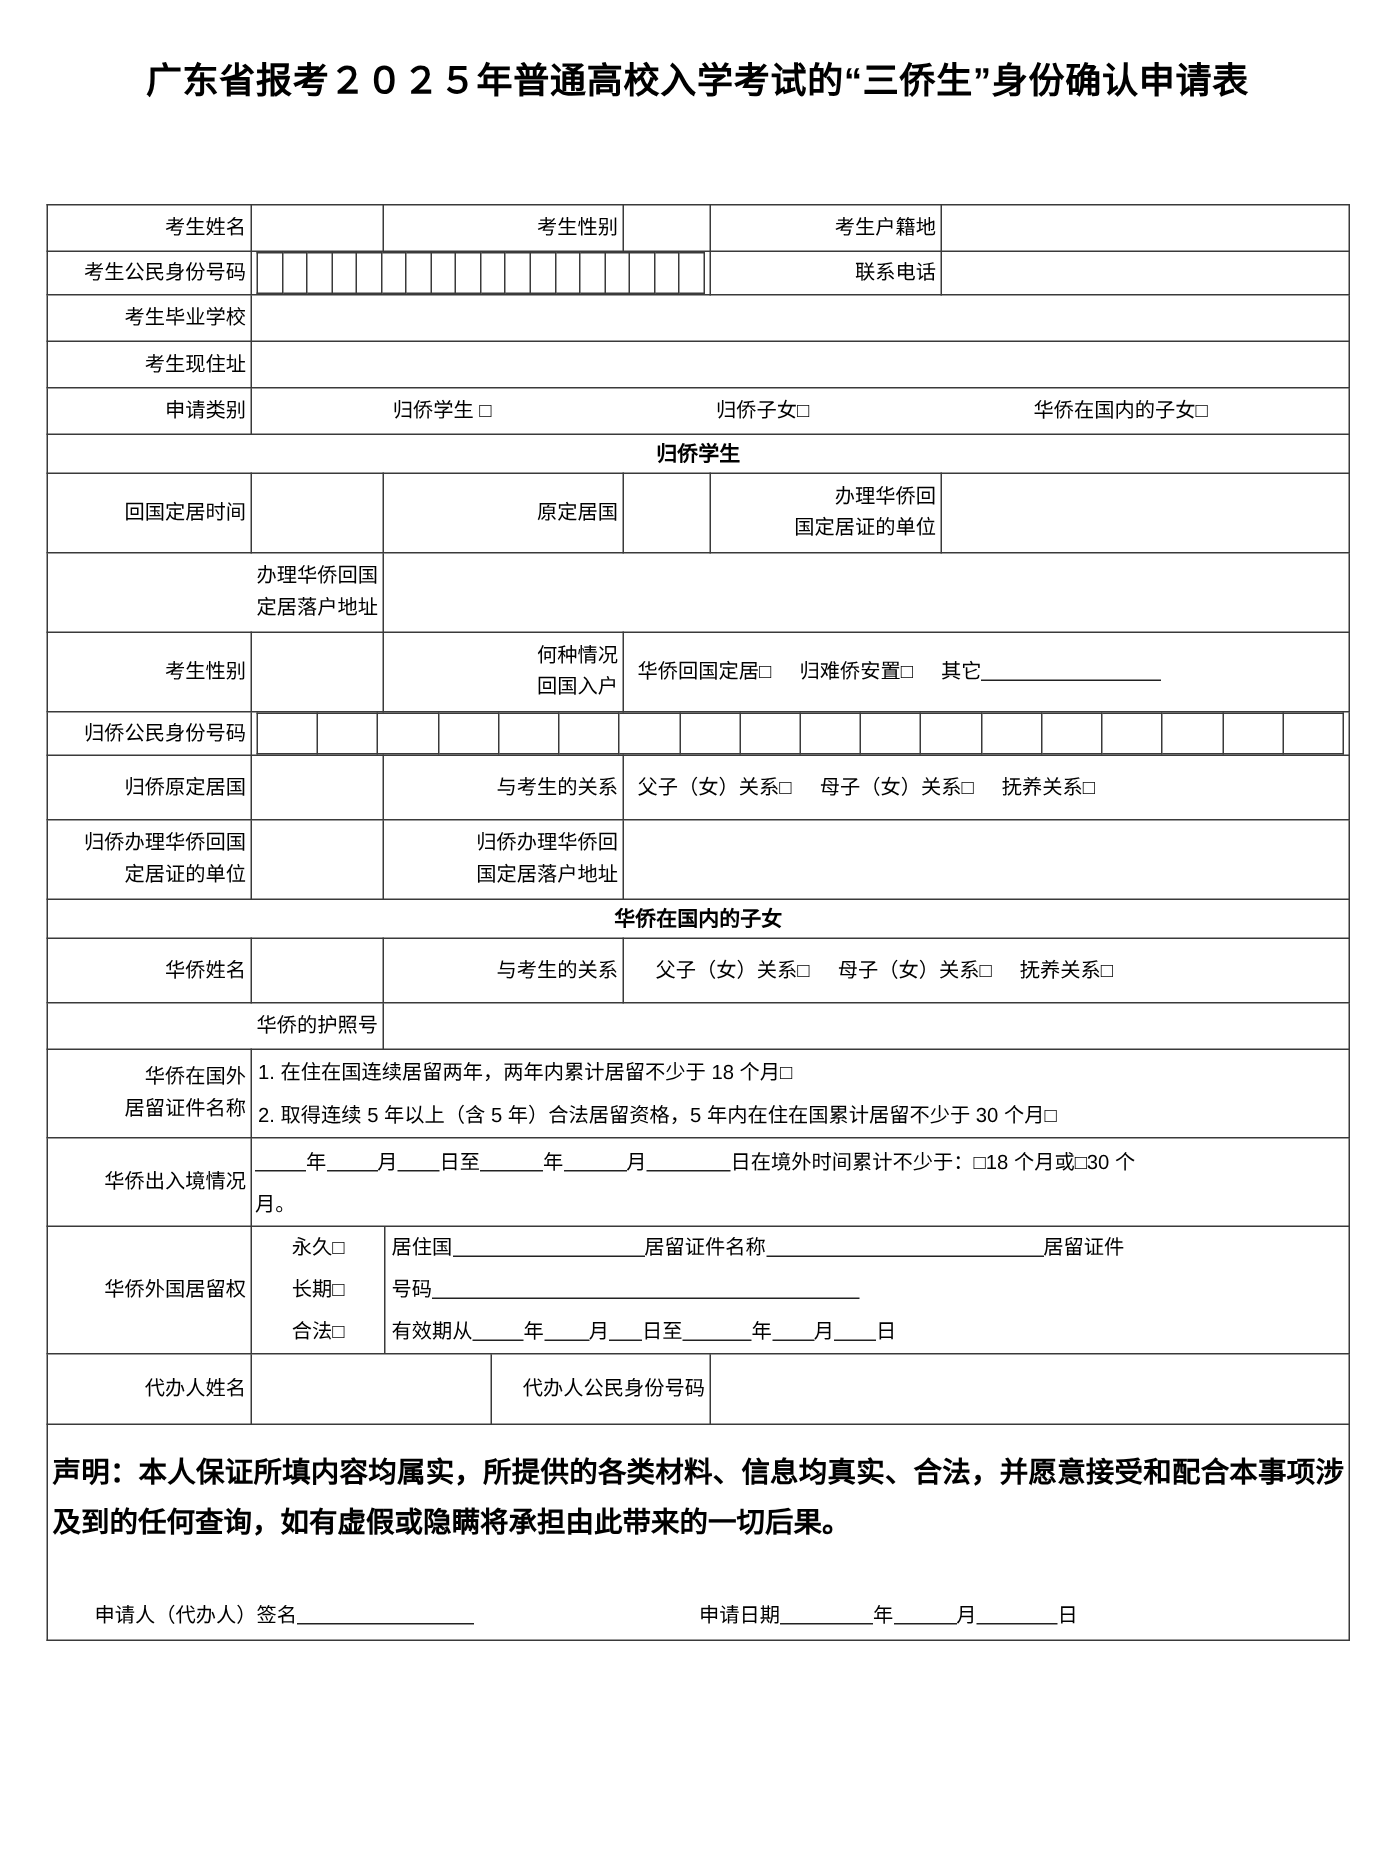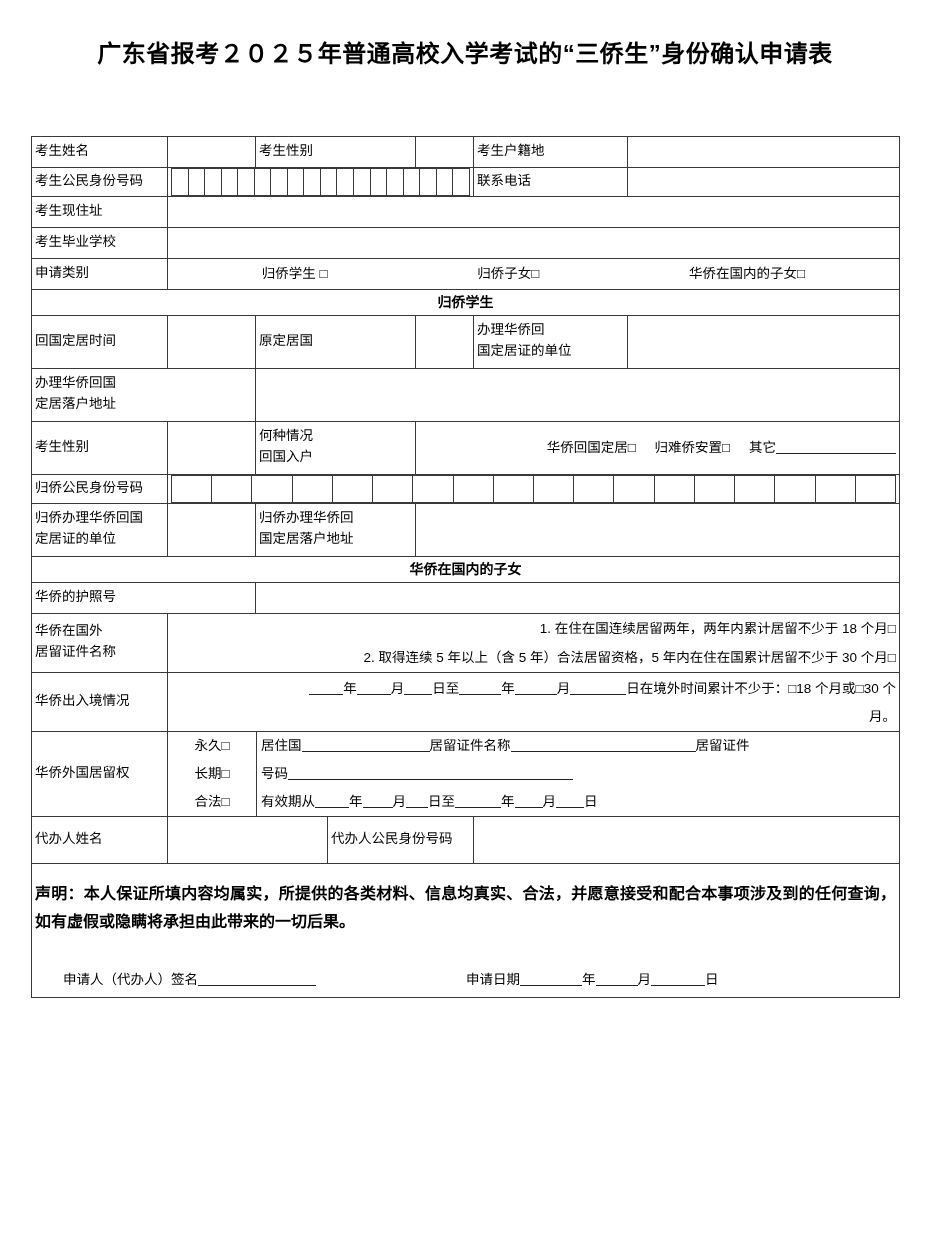--- a/index.html
+++ b/index.html
@@ -42,22 +42,22 @@
     font-family: "Liberation Sans", "DejaVu Sans", sans-serif;
   }
   table.form td {
     border: 1px solid #3a3a3a;
     padding: 0 3px;
     vertical-align: middle;
     line-height: 1.55;
     background: #fff;
   }
   .c { text-align: center; }
-  .l { text-align: right; }
-  .lbl { text-align: left; white-space: nowrap; font-family: Liberation Mono, monospace; }
+  .l { text-align: left; }
+  .lbl { text-align: right; white-space: nowrap; }
   .sect {
     text-align: center;
     font-weight: bold;
     font-size: 14px;
     height: 25px;
   }
   .h28 { height: 28px; }
   .h30 { height: 30px; }
   .h42 { height: 42px; }
   .h46 { height: 46px; }
@@ -86,21 +86,21 @@
     flex: 0 0 88px;
     border-right: 1px solid #3a3a3a;
     text-align: center;
     font-size: 13.5px;
   }
   .res-chk div { height: 28px; line-height: 28px; }
   .res-body { flex: 1; }
   .res-body div { height: 28px; line-height: 28px; padding-left: 4px; white-space: nowrap; }
   .decl-cell { padding: 14px 10px 16px 10px; }
   .decl-text {
-    font-size: 16px;
+    font-size: 19px;
     font-weight: bold;
     line-height: 1.75;
     text-align: justify;
     text-justify: inter-ideograph;
     font-family: "Liberation Sans", "DejaVu Sans", sans-serif;
     margin: 16px 0 0 0;
   }
   .sign-row {
     margin-top: 34px;
     margin-bottom: 6px;
@@ -167,26 +167,26 @@
             <td style="border:1px solid #3a3a3a"></td>
           </tr>
         </tbody>
             </table>
       </td>
       <td class="lbl">联系电话</td>
       <td class="c"></td>
     </tr>
 
     <tr>
+      <td class="lbl h30">考生毕业学校</td>
+      <td class="c" colspan="7"></td>
+    </tr>
+
+    <tr>
       <td class="lbl h30">考生现住址</td>
-      <td class="c" colspan="7"></td>
-    </tr>
-
-    <tr>
-      <td class="lbl h30">考生毕业学校</td>
       <td class="c" colspan="7"></td>
     </tr>
 
     <tr>
       <td class="lbl h30">申请类别</td>
       <td colspan="7">
         <div class="cat-wrap">
           <span class="cat">归侨学生 □</span>
           <span class="cat">归侨子女□</span>
           <span class="cat">华侨在国内的子女□</span>
@@ -260,38 +260,66 @@
             <td style="border:1px solid #3a3a3a"></td>
             <td style="border:1px solid #3a3a3a"></td>
             <td style="border:1px solid #3a3a3a"></td>
             <td style="border:1px solid #3a3a3a"></td>
           </tr>
         </tbody>
             </table>
       </td>
     </tr>
 
+    <tr>
+      <td class="lbl h42">归侨原定居国</td>
+      <td class="c"></td>
+      <td class="lbl" colspan="2">与考生的关系</td>
+      <td class="l" colspan="4">
+        <span class="nowrap" style="padding-left:6px">
+          <span>父子（女）关系□</span>
+          &nbsp;&nbsp;&nbsp;
+          <span>母子（女）关系□</span>
+          &nbsp;&nbsp;&nbsp;
+          <span>抚养关系□</span>
+        </span>
+      </td>
+    </tr>
 
     <tr>
       <td class="lbl h52 two-line">
         <div>归侨办理华侨回国</div>
         <div>定居证的单位</div>
       </td>
       <td class="c"></td>
       <td class="lbl two-line" colspan="2">
         <div>归侨办理华侨回</div>
         <div>国定居落户地址</div>
       </td>
       <td class="c" colspan="4"></td>
     </tr>
 
     <tr>
       <td class="sect" colspan="8">华侨在国内的子女</td>
     </tr>
 
+    <tr>
+      <td class="lbl h42">华侨姓名</td>
+      <td class="c"></td>
+      <td class="lbl" colspan="2">与考生的关系</td>
+      <td class="l" colspan="4">
+        <span class="nowrap" style="padding-left:18px">
+          <span>父子（女）关系□</span>
+          &nbsp;&nbsp;&nbsp;
+          <span>母子（女）关系□</span>
+          &nbsp;&nbsp;&nbsp;
+          <span>抚养关系□</span>
+        </span>
+      </td>
+    </tr>
 
     <tr>
       <td class="lbl h30" colspan="2">华侨的护照号</td>
       <td class="c" colspan="6"></td>
     </tr>
 
     <tr>
       <td class="lbl h58 two-line">
         <div>华侨在国外</div>
         <div>居留证件名称</div>

